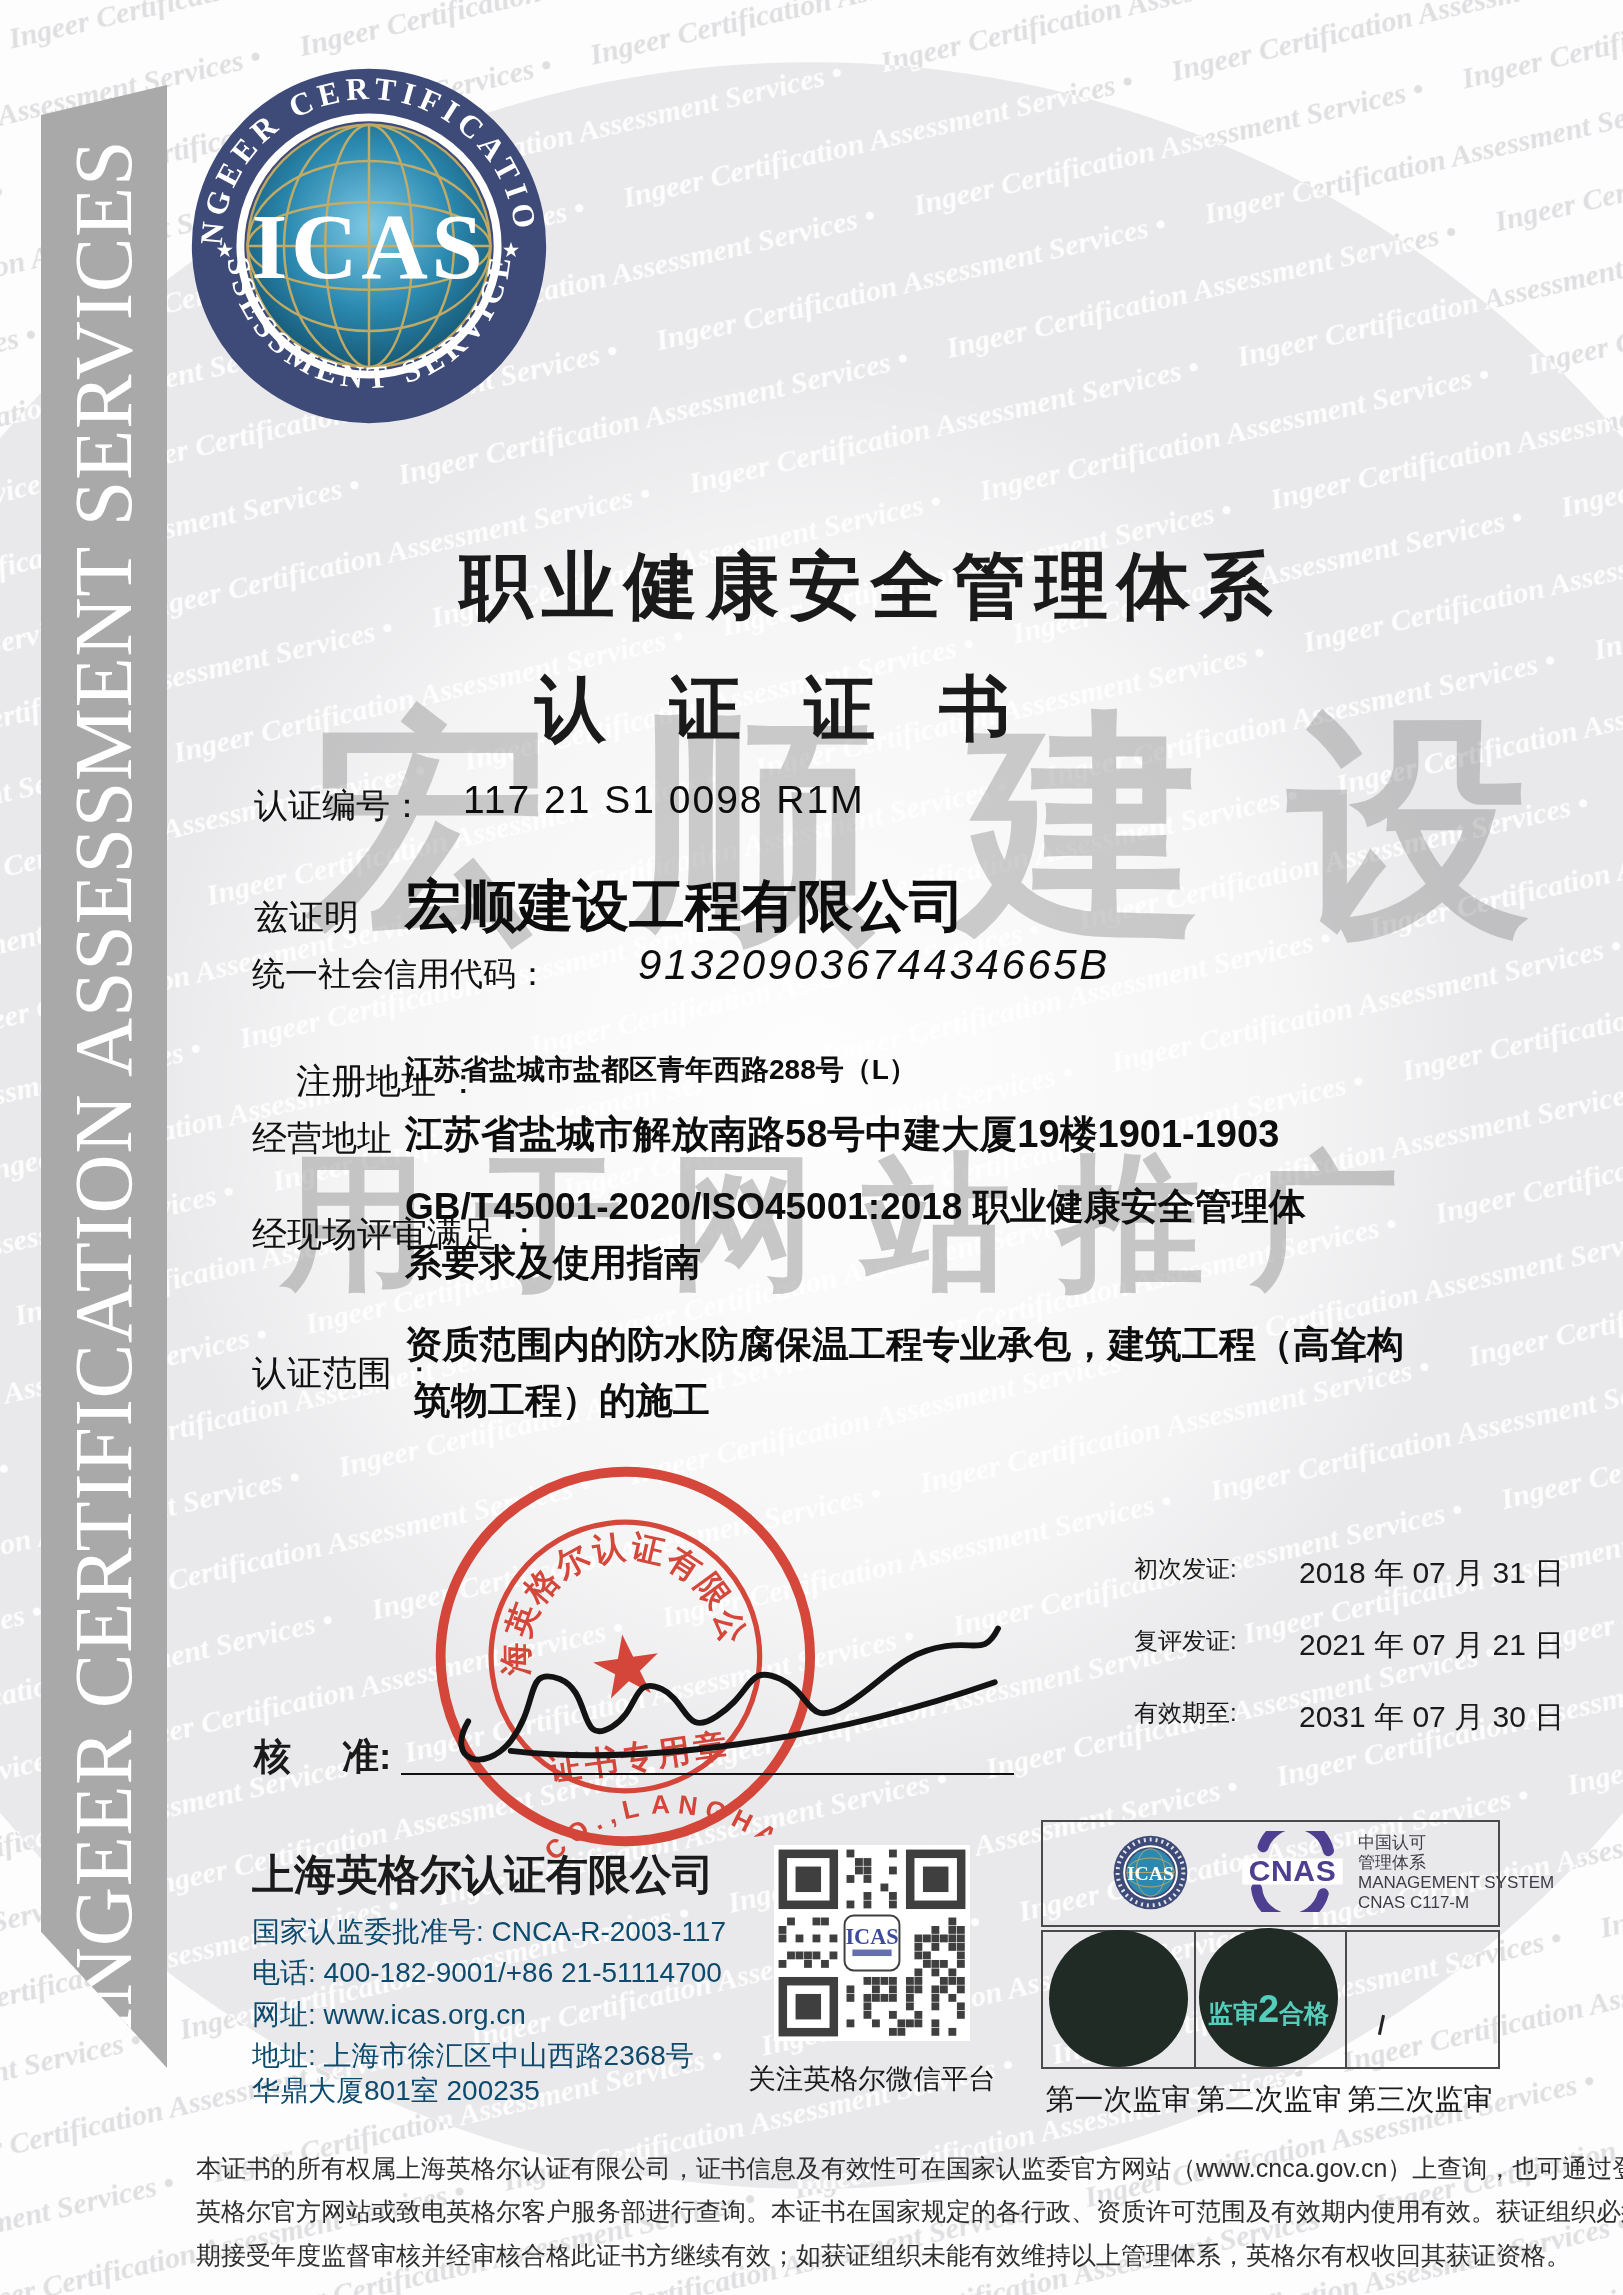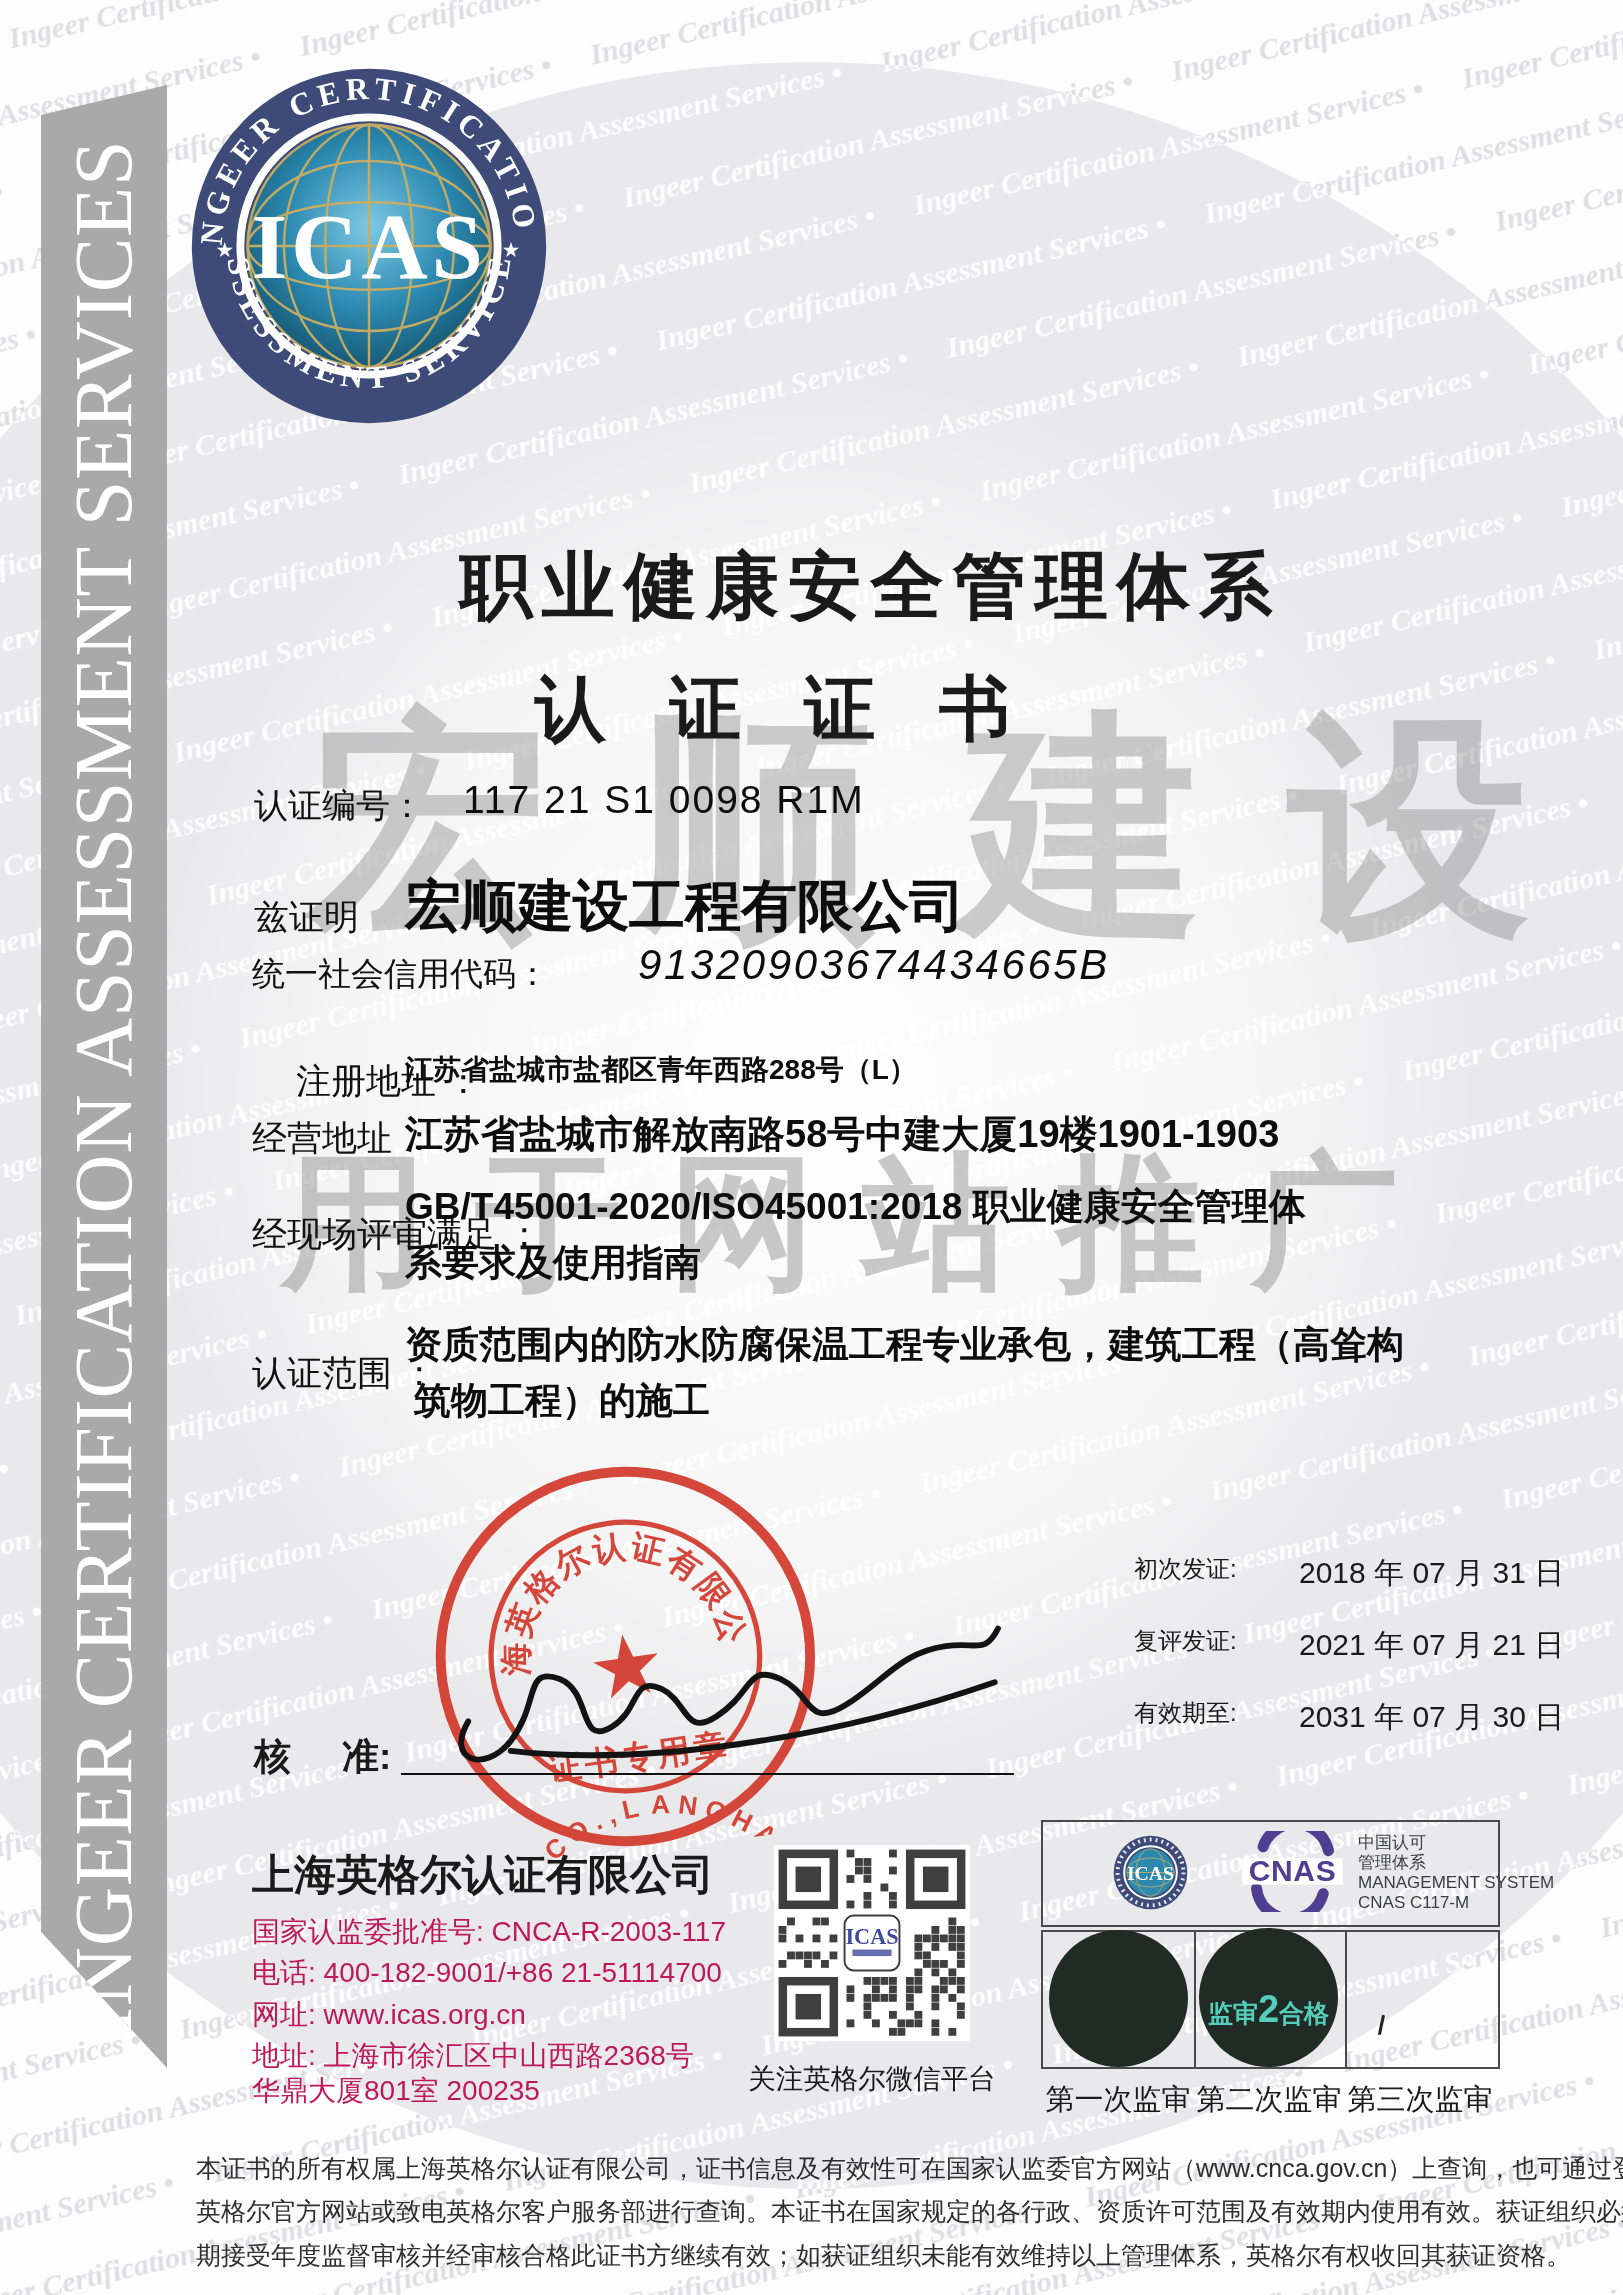--- a/index.html
+++ b/index.html
@@ -34,21 +34,21 @@
   
   .date-lbl{position:absolute;z-index:3;font-size:24px;white-space:nowrap;}
   .date-val{position:absolute;z-index:3;font-size:30px;white-space:nowrap;}
   
   .approve{position:absolute;z-index:4;font-size:37px;font-weight:bold;}
   .sig-line{position:absolute;left:401px;top:1773px;width:613px;border-top:2.6px solid #111;z-index:4;}
   .stamp-wrap{position:absolute;left:429px;top:1460px;z-index:3;transform:rotate(-8deg);opacity:.93;}
   #sig{position:absolute;left:406px;top:1525px;z-index:5;}
   
   .issuer-name{position:absolute;left:252px;top:1847px;font-size:42px;font-weight:bold;z-index:3;}
-  .issuer-line{position:absolute;left:252px;font-size:28px;z-index:3;color:#be185d;white-space:nowrap;}
+  .issuer-line{position:absolute;left:252px;font-size:28px;z-index:3;color:#0c4a6e;white-space:nowrap;}
   
   .qr{position:absolute;left:774px;top:1845px;width:196px;height:196px;background:#fff;z-index:3;}
   .qr-caption{position:absolute;left:741px;top:2061px;width:262px;text-align:center;font-size:27.5px;z-index:3;}
   
   .box{position:absolute;border:2px solid #4a4a4a;z-index:3;background:rgba(255,255,255,0.0);}
   .box-top{left:1041px;top:1820px;width:455px;height:103px;}
   .box-bottom{left:1041px;top:1930px;width:455px;height:135px;}
   .cell-div{position:absolute;top:0;width:2px;height:100%;background:#4a4a4a;}
   .cnas-block{position:absolute;left:1358px;top:1833px;z-index:4;font-size:17px;line-height:20px;color:#3c3c46;}
   .audit-lbl{position:absolute;top:2080px;width:152px;text-align:center;font-size:29px;z-index:3;}

